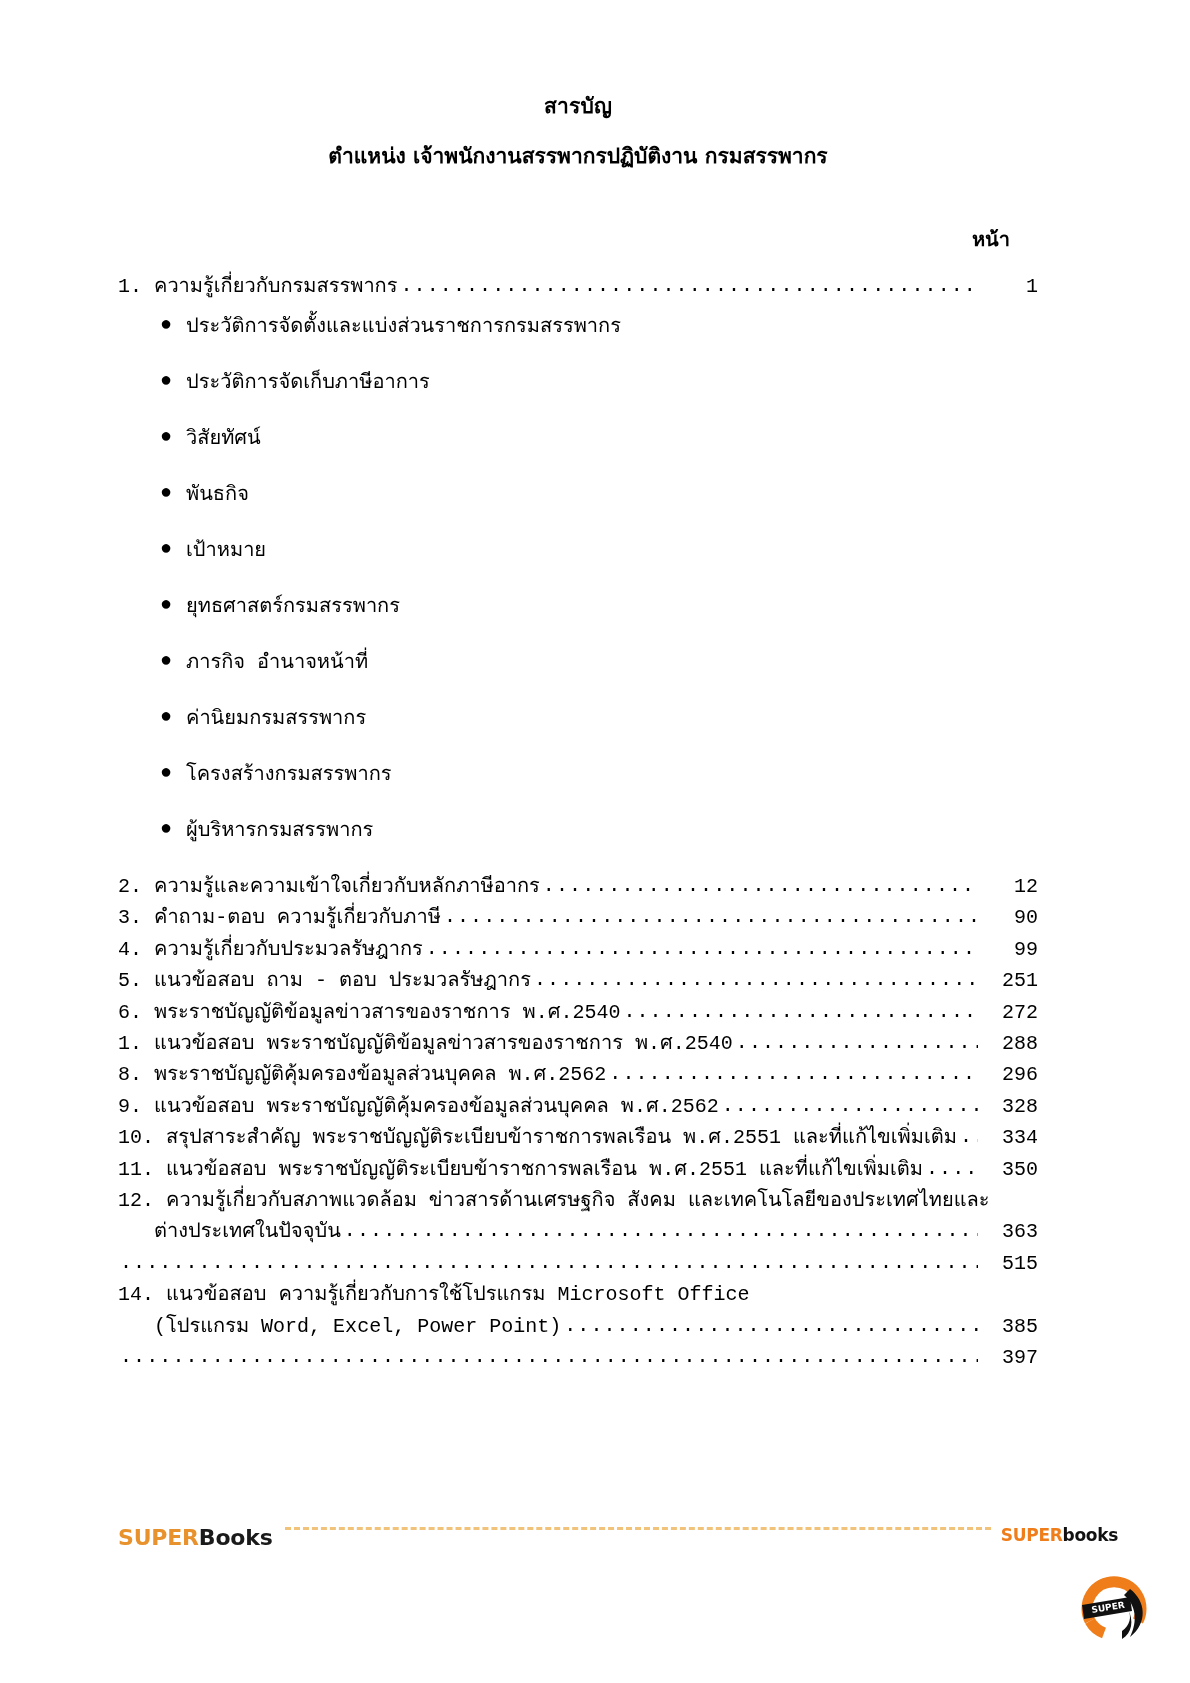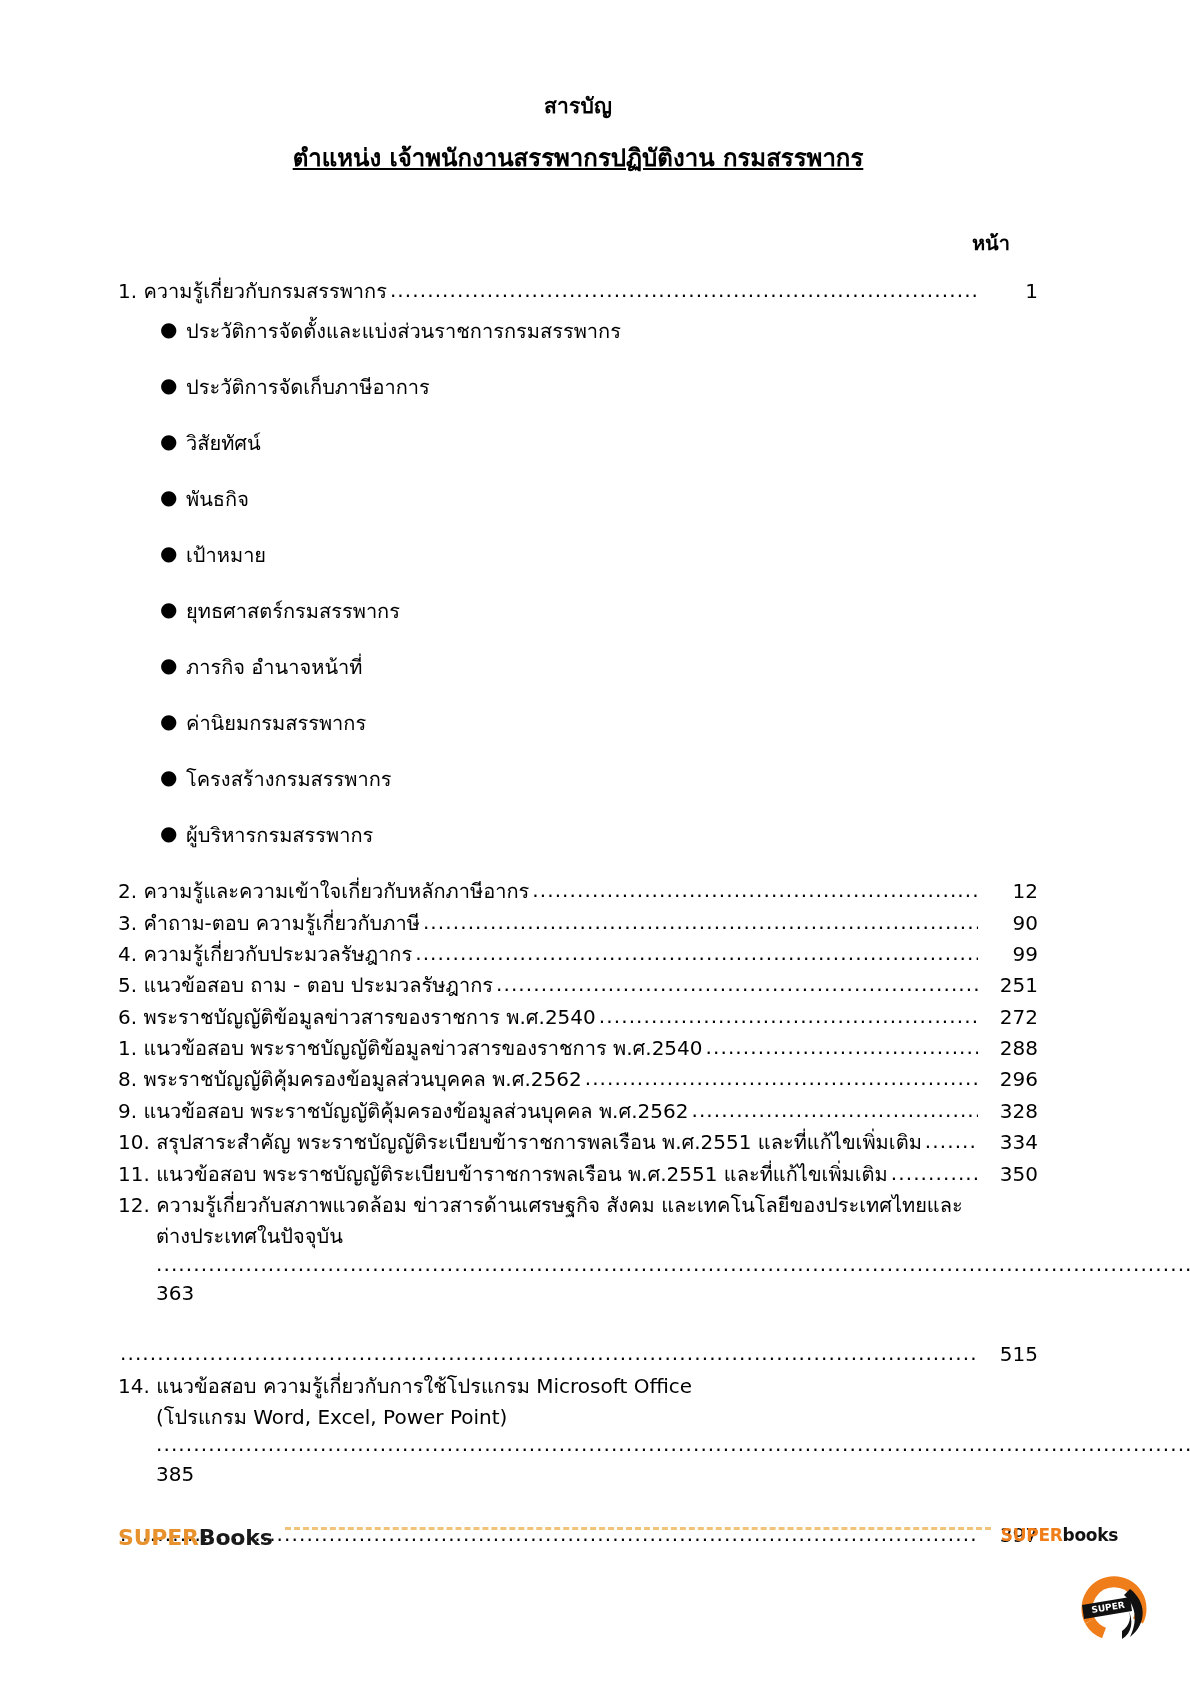--- a/index.html
+++ b/index.html
@@ -31,37 +31,37 @@
   .doc-title {
     text-align: center;
     font-size: 21px;
     font-weight: 700;
     margin-top: 92px;
     letter-spacing: 0.2px;
     line-height: 1.35;
   }
   .doc-subtitle {
     text-align: center;
-    font-size: 24px;
+    font-size: 21px;
     font-weight: 700;
     margin-top: 22px;
     line-height: 1.35;
-    text-decoration: underline;
   }
   .page-col-header {
     text-align: right;
     font-size: 20px;
     font-weight: 700;
     margin-top: 52px;
     padding-right: 28px;
   }
 
   
   .toc-list {
     margin-top: 18px;
+    font-family: Liberation Mono, monospace;
   }
   .toc-entry {
     display: flex;
     align-items: baseline;
     font-size: 20px;
     line-height: 1.42;
     margin-bottom: 6px;
     white-space: nowrap;
   }
   .toc-entry.tight { margin-bottom: 3px; }
@@ -84,21 +84,20 @@
     flex: 0 0 58px;
     text-align: right;
     font-size: 20px;
   }
   .toc-entry.nodots .toc-dots { visibility: hidden; }
   .toc-entry.nopage .toc-page { visibility: hidden; }
 
   
   .toc-cont {
     padding-left: 36px;
-    flex-direction: column;
   }
 
   
   .bullet-list {
     margin: 12px 0 6px 0;
   }
   .bullet-item {
     display: flex;
     align-items: baseline;
     font-size: 20px;

